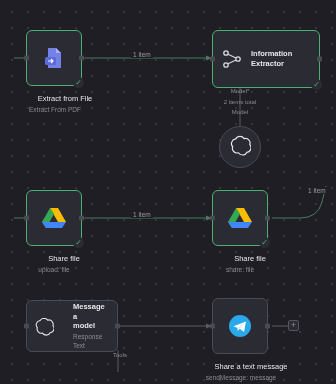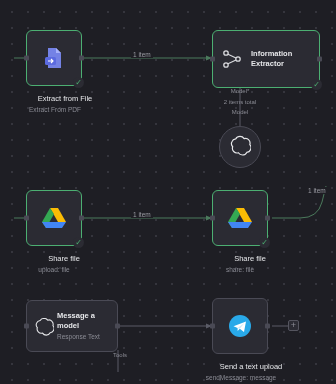--- a/index.html
+++ b/index.html
@@ -250,21 +250,21 @@
     </span>
     <span class="port in"></span>
     <span class="port out"></span>
     <span class="check">✓</span>
   </div>
   <div class="node-label" style="left:186px; top:254px; width:108px;">Share file</div>
   <div class="node-sublabel" style="left:186px; top:266px; width:108px;">share: file</div>
 
   <div class="edge-label" style="left:306px; top:187px;">1 item</div>
 
-  <div class="node" style="left:26px; top:300px; width:92px; height:52px; justify-content:flex-start; padding:0 7px; gap:3px;">
+  <div class="node" style="left:26px; top:300px; width:92px; height:52px; justify-content:flex-start; padding:0 7px; gap:19px;">
     <span class="glyph">
       <svg width="20" height="20" viewBox="0 0 24 24">
         <path d="M12 2.6c-2 0-3.8 1.1-4.7 2.8-1.9.2-3.5 1.4-4.2 3.2-.8 1.8-.4 3.9.9 5.3-.6 1.8-.2 3.8 1.1 5.2 1.3 1.4 3.3 1.9 5.1 1.4 1 1.5 2.7 2.4 4.5 2.4 2 0 3.8-1.1 4.7-2.8 1.9-.2 3.5-1.4 4.2-3.2.8-1.8.4-3.9-.9-5.3.6-1.8.2-3.8-1.1-5.2C20.3 4.9 18.3 4.4 16.5 5 15.5 3.5 13.8 2.6 12 2.6z" fill="none" stroke="#e6e7ea" stroke-width="1.3"></path>
       </svg>
     </span>
     <span style="display:flex;flex-direction:column;">
       <span class="inline-title">Message a</span>
       <span class="inline-title">model</span>
       <span class="inline-sub">Response Text</span>
     </span>
@@ -277,18 +277,18 @@
     <span class="glyph">
       <svg width="26" height="26" viewBox="0 0 26 26">
         <circle cx="13" cy="13" r="11" fill="#29a9e9"></circle>
         <path d="M6.5 13.2 L19 8.4 L17 19 L12.8 15.8 L10.6 17.9 L10.6 14.9 Z" fill="#ffffff"></path>
         <path d="M10.6 14.9 L17.2 10.2 L12.8 15.8 Z" fill="#cfe9f8"></path>
       </svg>
     </span>
     <span class="port in"></span>
     <span class="port out"></span>
   </div>
-  <div class="node-label" style="left:178px; top:362px; width:126px;">Send a text upload</div>
+  <div class="node-label" style="left:178px; top:362px; width:126px;">Share a text message</div>
   <div class="node-sublabel" style="left:178px; top:374px; width:126px;">sendMessage: message</div>
 
   <div class="plus-port" style="left:288px; top:320px;">+</div>
 
 </div>
 
 </body></html>

